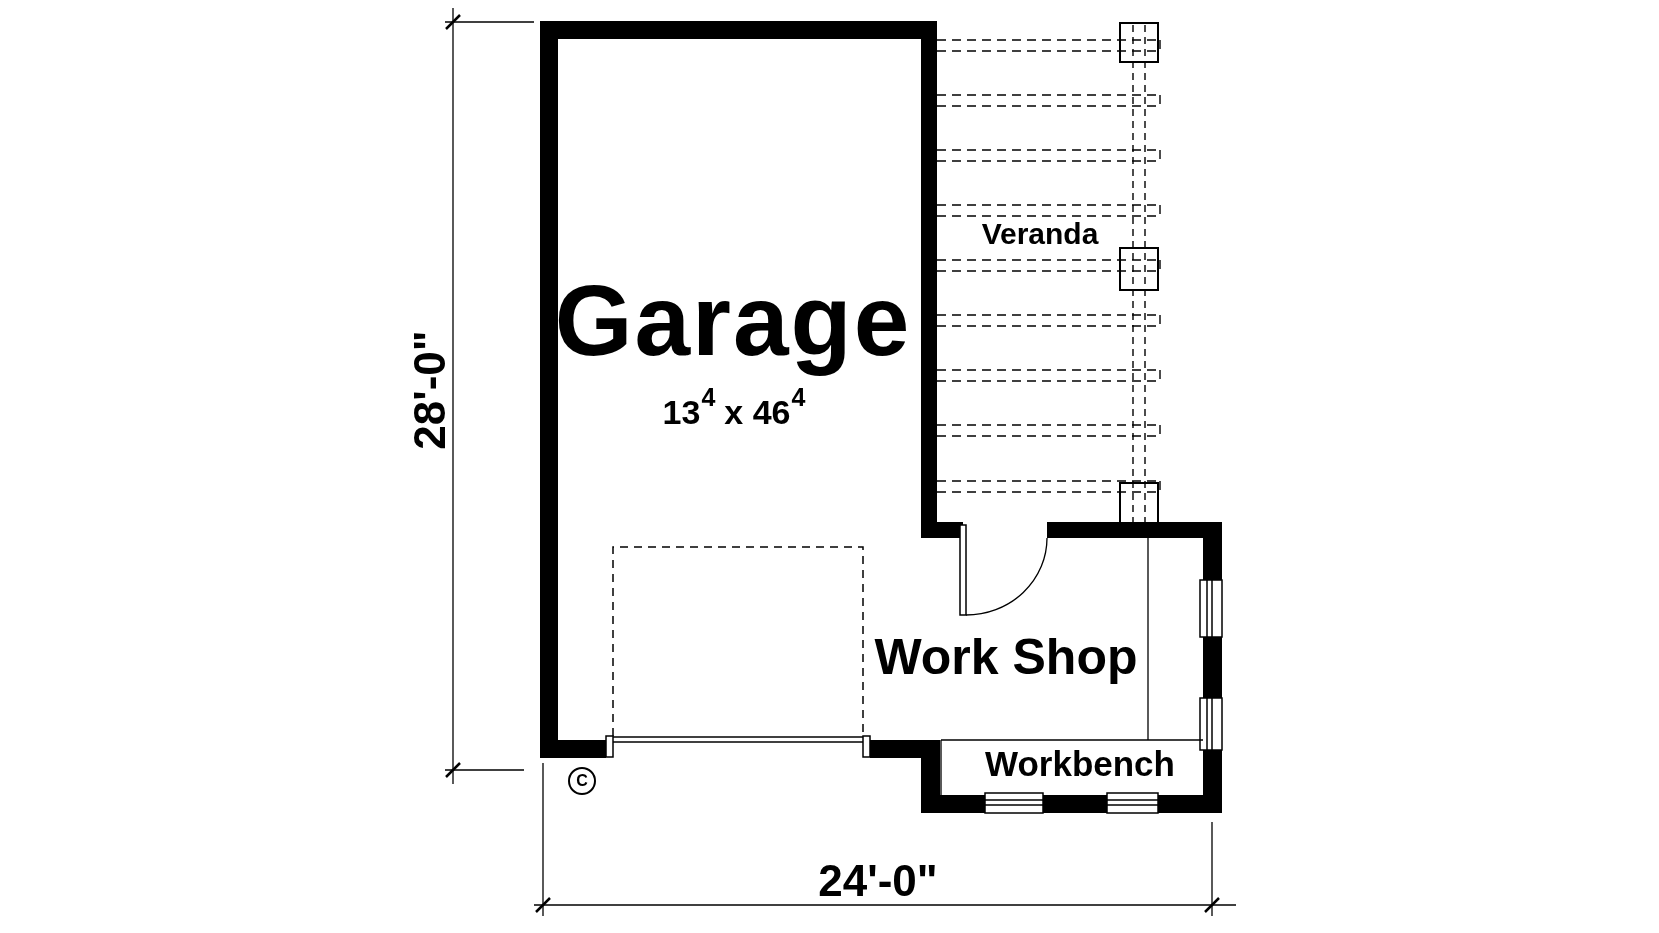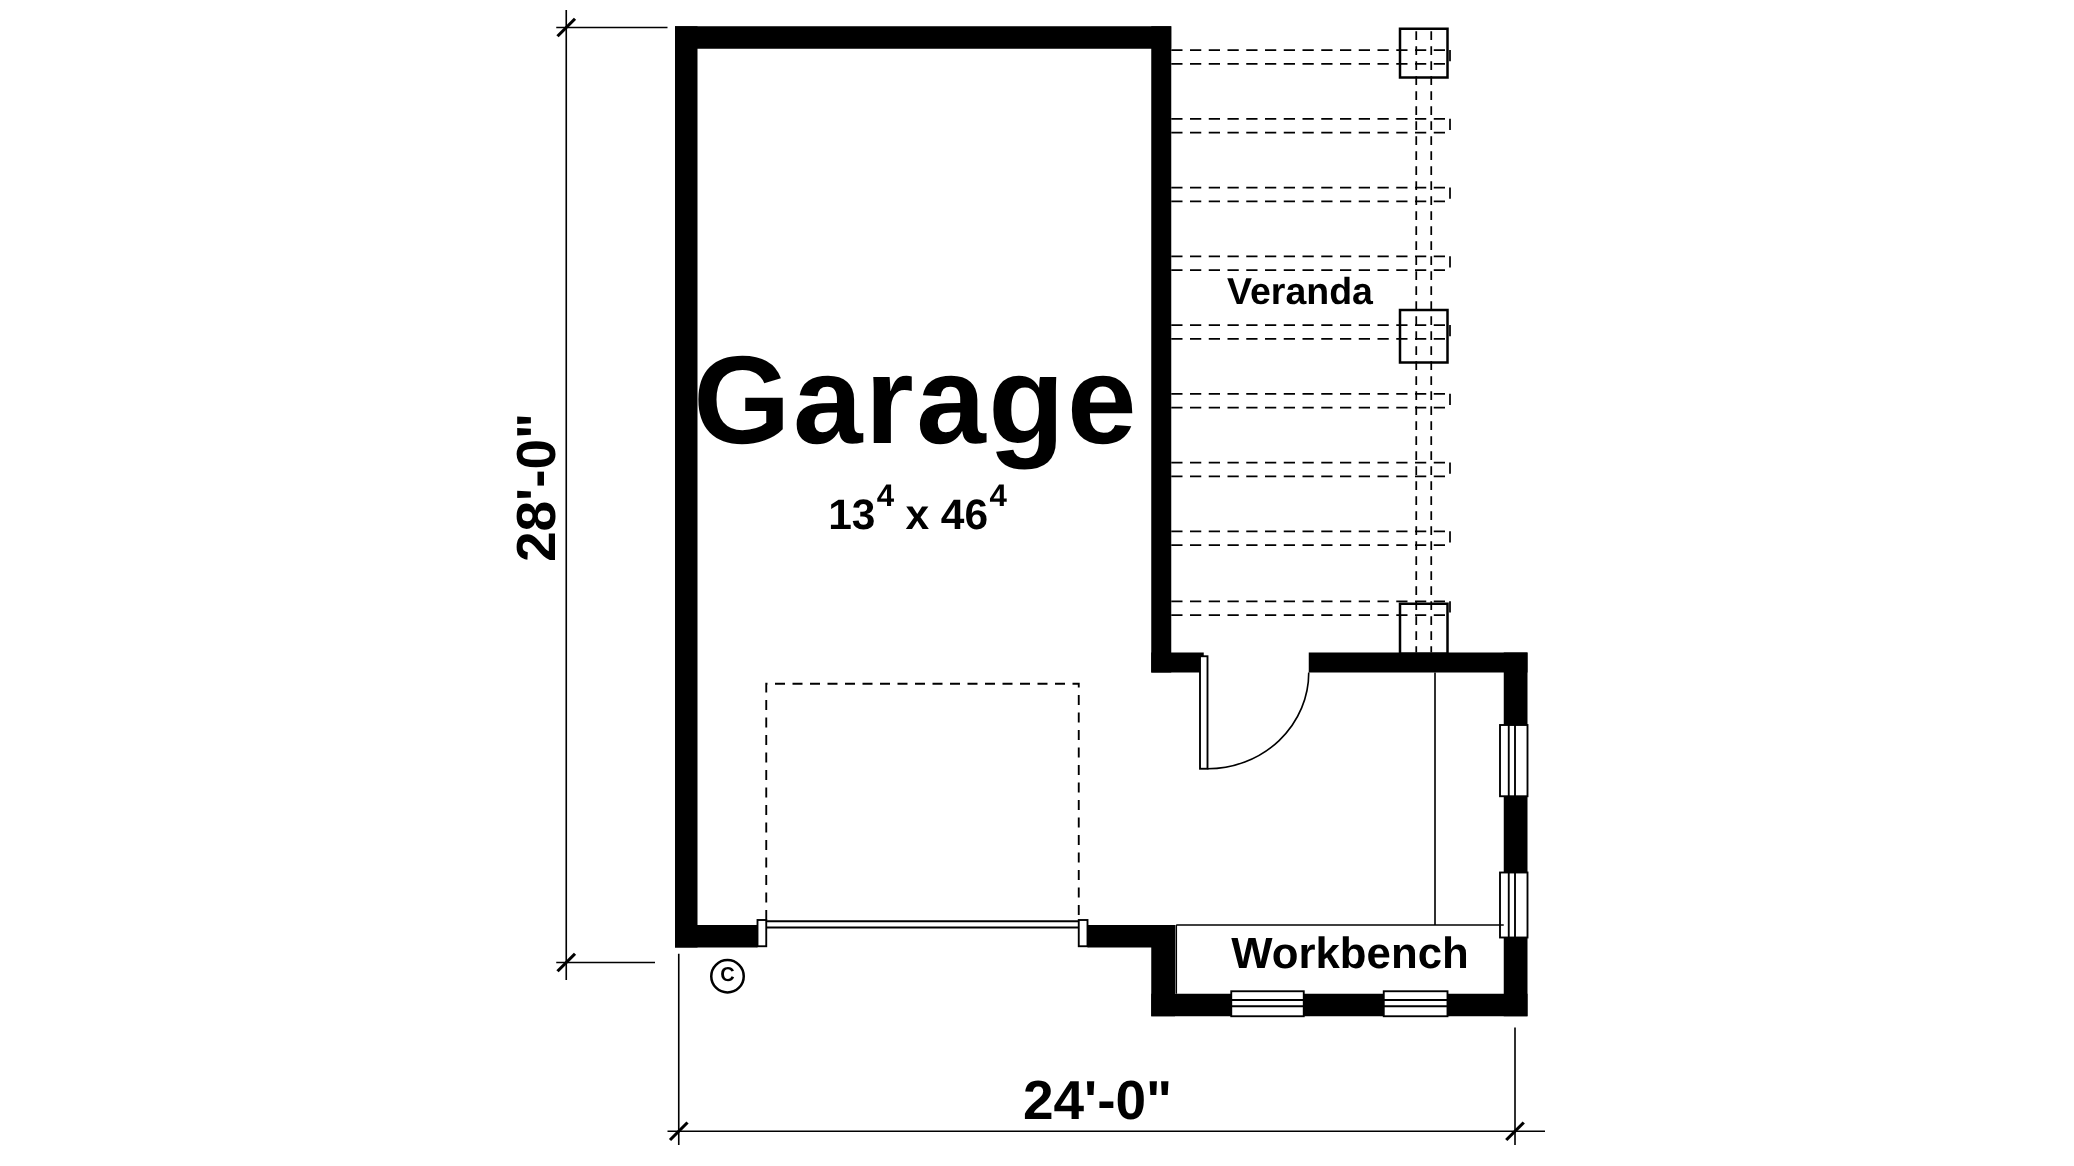--- a/index.html
+++ b/index.html
@@ -191,20 +191,21 @@
       <line x1="1205" y1="912" x2="1219" y2="898"></line>
     </g>
   </svg>
 
   <div class="label garage-label" style="left:733px;top:320px;">Garage</div>
 
   <div class="label garage-dims" style="left:734px;top:410px;"><span>13</span><sup>4</sup><span class="mid">x 46</span><sup>4</sup></div>
 
   <div class="label veranda-label" style="left:1040px;top:234px;">Veranda</div>
 
+  <div class="label workshop-label" style="left:1006px;top:657px;">Work Shop</div>
 
   <div class="label workbench-label" style="left:1080px;top:763px;">Workbench</div>
 
   <div class="label dim-text" style="left:878px;top:881px;">24'-0"</div>
 
   <div class="label dim-text dim-left" style="left:430px;top:390px;">28'-0"</div>
 
   <div class="copyright" style="left:568px;top:781px;">
     <span class="csym">C</span>
   </div>

